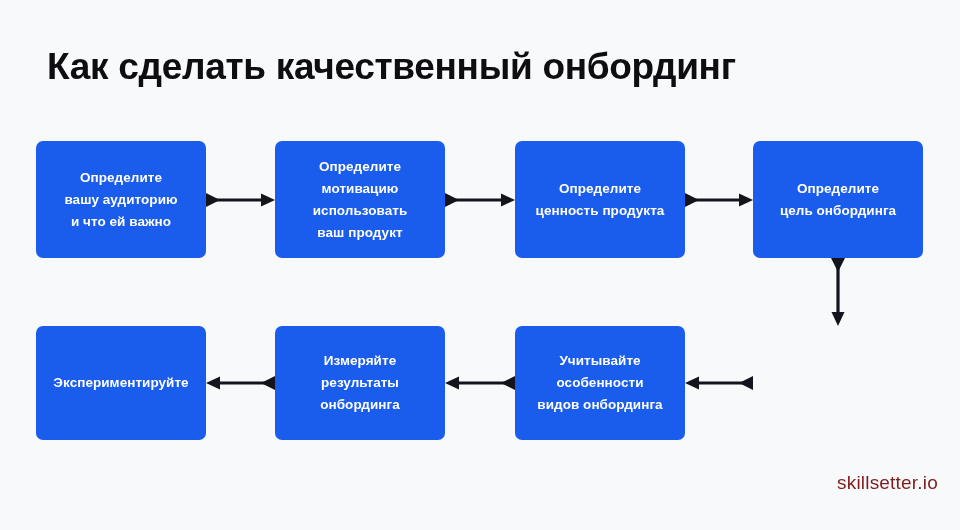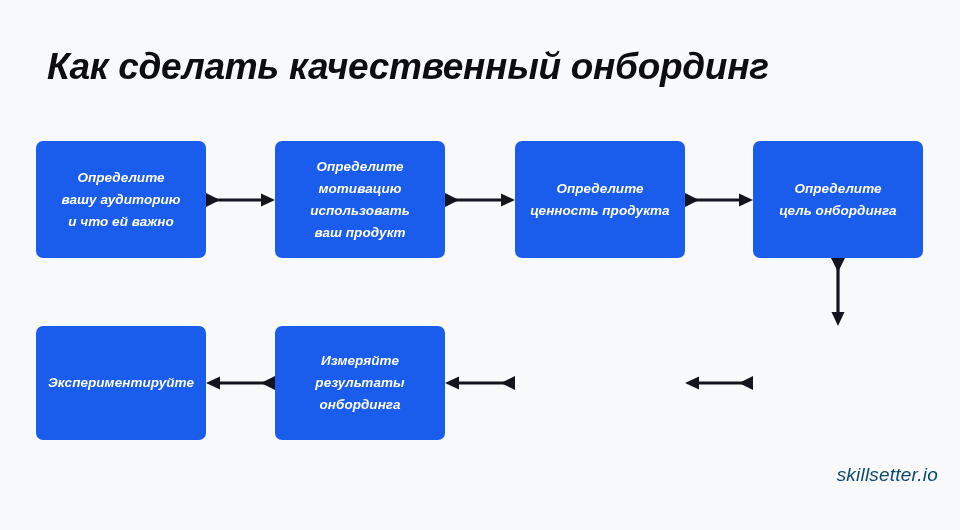--- a/index.html
+++ b/index.html
@@ -11,21 +11,20 @@
     height: 530px;
     background: #f8f9fa;
     font-family: "Liberation Sans", sans-serif;
     overflow: hidden;
   }
   #canvas {
     position: relative;
     width: 960px;
     height: 506px;
     background: #f8f9fa;
-    font-style: italic;
   }
 
   
   #page-title {
     position: absolute;
     left: 47px;
     top: 44px;
     font-size: 37px;
     font-weight: bold;
     color: #0d0d12;
@@ -73,23 +72,23 @@
     position: absolute;
     width: 20px;
     display: block;
   }
   .arrow-h svg, .arrow-v svg { display: block; overflow: visible; }
 
   
   #watermark {
     position: absolute;
     right: 22px;
-    bottom: 20px;
+    bottom: 12px;
     font-size: 19px;
-    color: #0c4a6e;
+    color: #7f1d1d;
     letter-spacing: 0.2px;
     line-height: 22px;
   }
 </style>
 </head>
 <body>
 
 <div id="canvas">
 
   <div id="page-title">Как сделать качественный онбординг</div>
@@ -107,20 +106,25 @@
   </div>
   <div class="flow-box row1 col3">
     <span class="box-label">Определите
 ценность продукта</span>
   </div>
   <div class="flow-box row1 col4">
     <span class="box-label">Определите
 цель онбординга</span>
   </div>
 
+  <div class="flow-box row2 col3">
+    <span class="box-label">Учитывайте
+особенности
+видов онбординга</span>
+  </div>
   <div class="flow-box row2 col1">
     <span class="box-label">Экспериментируйте</span>
   </div>
   <div class="flow-box row2 col2">
     <span class="box-label">Измеряйте
 результаты
 онбординга</span>
   </div>
 
   <div class="arrow-h" style="left:206px; top:190px; width:69px;">

